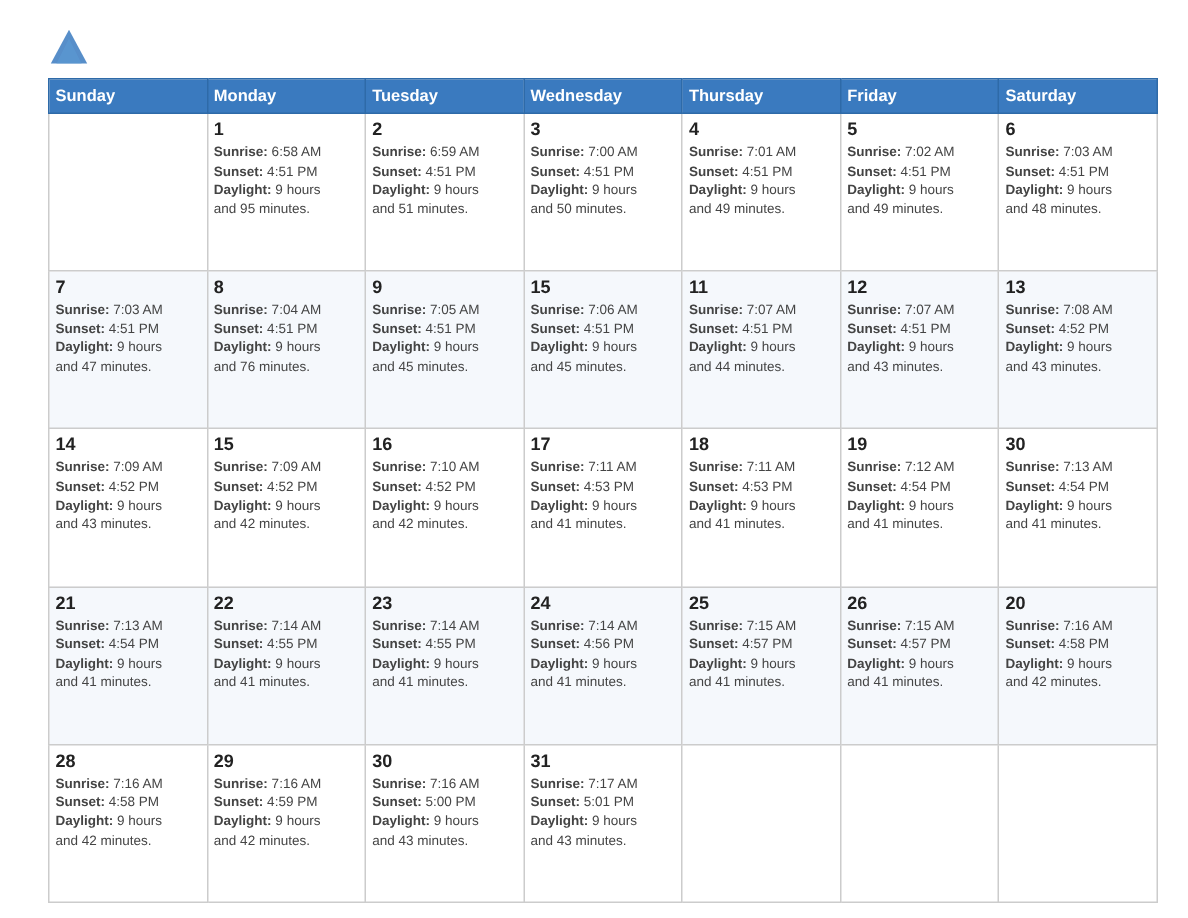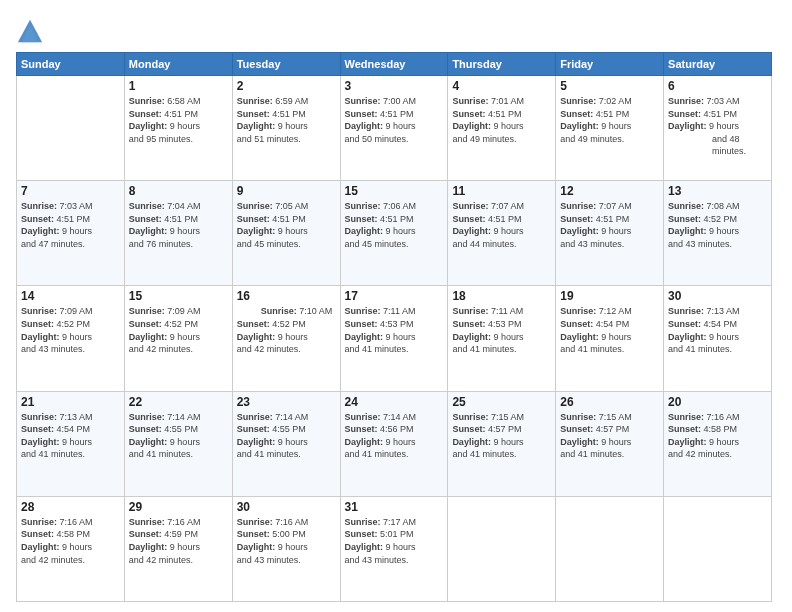--- a/index.html
+++ b/index.html
@@ -6,21 +6,21 @@
     body {
       width: 792px;
       height: 612px;
       background: #fff;
       font-family: Arial, sans-serif;
       overflow: hidden;
     }
     .page {
       width: 792px;
       height: 612px;
-      padding: 18px 20px 10px 16px;
+      padding: 18px 20px 10px 32px;
       display: flex;
       flex-direction: column;
     }
     .header {
       display: flex;
       align-items: flex-start;
       justify-content: space-between;
       margin-bottom: 6px;
     }
     .logo {
@@ -189,21 +189,21 @@
               <span style="display: block;"><b>Daylight:</b> 9 hours</span>
               <span style="display: block;">and 49 minutes.</span>
             </div>
           </td>
           <td>
             <span class="day-num">6</span>
             <div class="day-info">
               <span style="display: block;"><b>Sunrise:</b> 7:03 AM</span>
               <span style="display: block;"><b>Sunset:</b> 4:51 PM</span>
               <span style="display: block;"><b>Daylight:</b> 9 hours</span>
-              <span style="display: block; margin-left: 44px;">and 48 minutes.</span>
+              <span style="display: block;">and 48 minutes.</span>
             </div>
           </td>
         </tr>
         <tr>
           <td>
             <span class="day-num">7</span>
             <div class="day-info">
               <span style="display: block;"><b>Sunrise:</b> 7:03 AM</span>
               <span style="display: block;"><b>Sunset:</b> 4:51 PM</span>
               <span style="display: block;"><b>Daylight:</b> 9 hours</span>
@@ -280,21 +280,21 @@
             <div class="day-info">
               <span style="display: block;"><b>Sunrise:</b> 7:09 AM</span>
               <span style="display: block;"><b>Sunset:</b> 4:52 PM</span>
               <span style="display: block;"><b>Daylight:</b> 9 hours</span>
               <span style="display: block;">and 42 minutes.</span>
             </div>
           </td>
           <td>
             <span class="day-num">16</span>
             <div class="day-info">
-              <span style="display: block; margin-left: 24px;"><b>Sunrise:</b> 7:10 AM</span>
+              <span style="display: block;"><b>Sunrise:</b> 7:10 AM</span>
               <span style="display: block;"><b>Sunset:</b> 4:52 PM</span>
               <span style="display: block;"><b>Daylight:</b> 9 hours</span>
               <span style="display: block;">and 42 minutes.</span>
             </div>
           </td>
           <td>
             <span class="day-num">17</span>
             <div class="day-info">
               <span style="display: block;"><b>Sunrise:</b> 7:11 AM</span>
               <span style="display: block;"><b>Sunset:</b> 4:53 PM</span>

